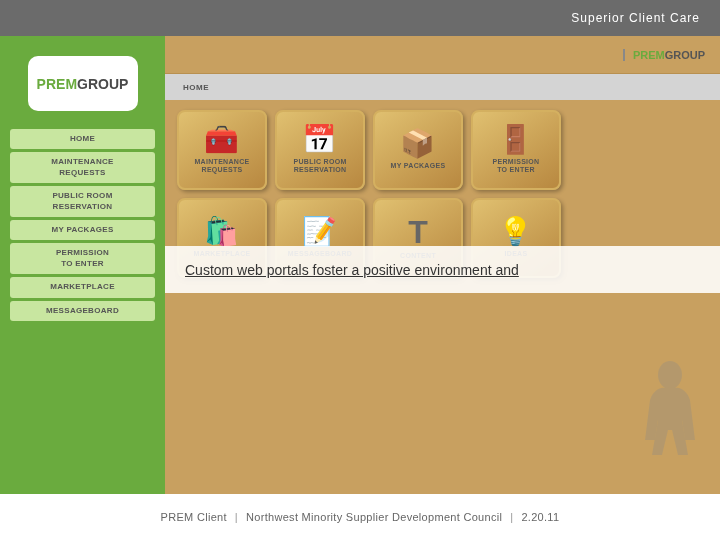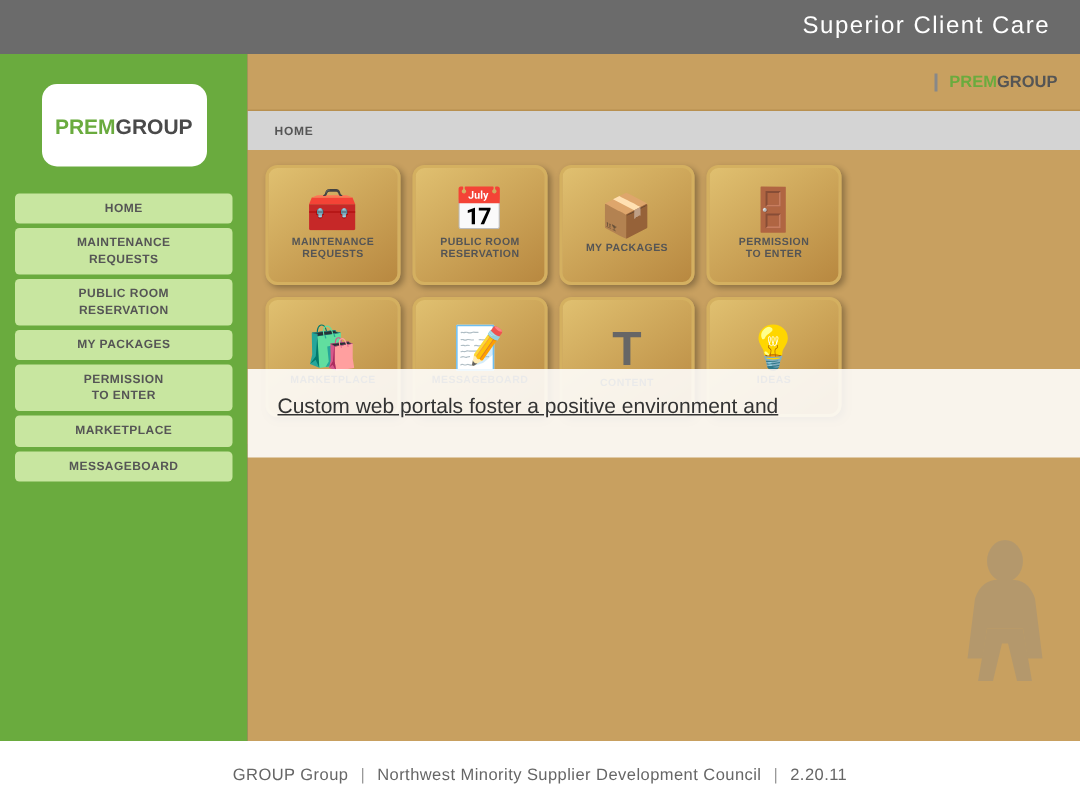--- a/index.html
+++ b/index.html
@@ -16,21 +16,21 @@
     .header-bar {
       background: #6b6b6b;
       height: 36px;
       display: flex;
       align-items: center;
       justify-content: flex-end;
       padding-right: 20px;
     }
     .header-title {
       color: #fff;
-      font-size: 16px;
+      font-size: 12px;
       font-weight: 300;
       letter-spacing: 1px;
     }
 
     
     .main-area {
       display: flex;
       height: 458px;
     }
 
@@ -182,21 +182,21 @@
       line-height: 1.2;
     }
 
     
     .text-overlay {
       position: absolute;
       left: 0;
       right: 0;
       top: 210px;
       background: rgba(255,255,255,0.88);
-      padding: 14px 20px 24px;
+      padding: 14px 20px 12px;
       z-index: 10;
     }
     .overlay-text {
       font-size: 14px;
       color: #333;
       line-height: 1.5;
       font-weight: 400;
     }
     .overlay-text span {
       text-decoration: underline;
@@ -316,18 +316,18 @@
         <ellipse cx="30" cy="15" rx="12" ry="14" fill="#888"></ellipse>
         <path d="M10,40 Q15,25 30,28 Q45,25 50,40 L55,80 L45,80 L42,60 L18,60 L15,80 L5,80 Z" fill="#888"></path>
         <path d="M18,60 L12,95 L22,95 L28,70 L32,70 L38,95 L48,95 L42,60 Z" fill="#888"></path>
       </svg>
     </div>
 
   </div>
 </div>
 
 <div class="footer">
-  <span class="footer-text">GROUP Group</span>
+  <span class="footer-text">PREM Client</span>
   <span class="footer-text footer-separator">|</span>
   <span class="footer-text">Northwest Minority Supplier Development Council</span>
   <span class="footer-text footer-separator">|</span>
   <span class="footer-text">2.20.11</span>
 </div>
 
 </body></html>

